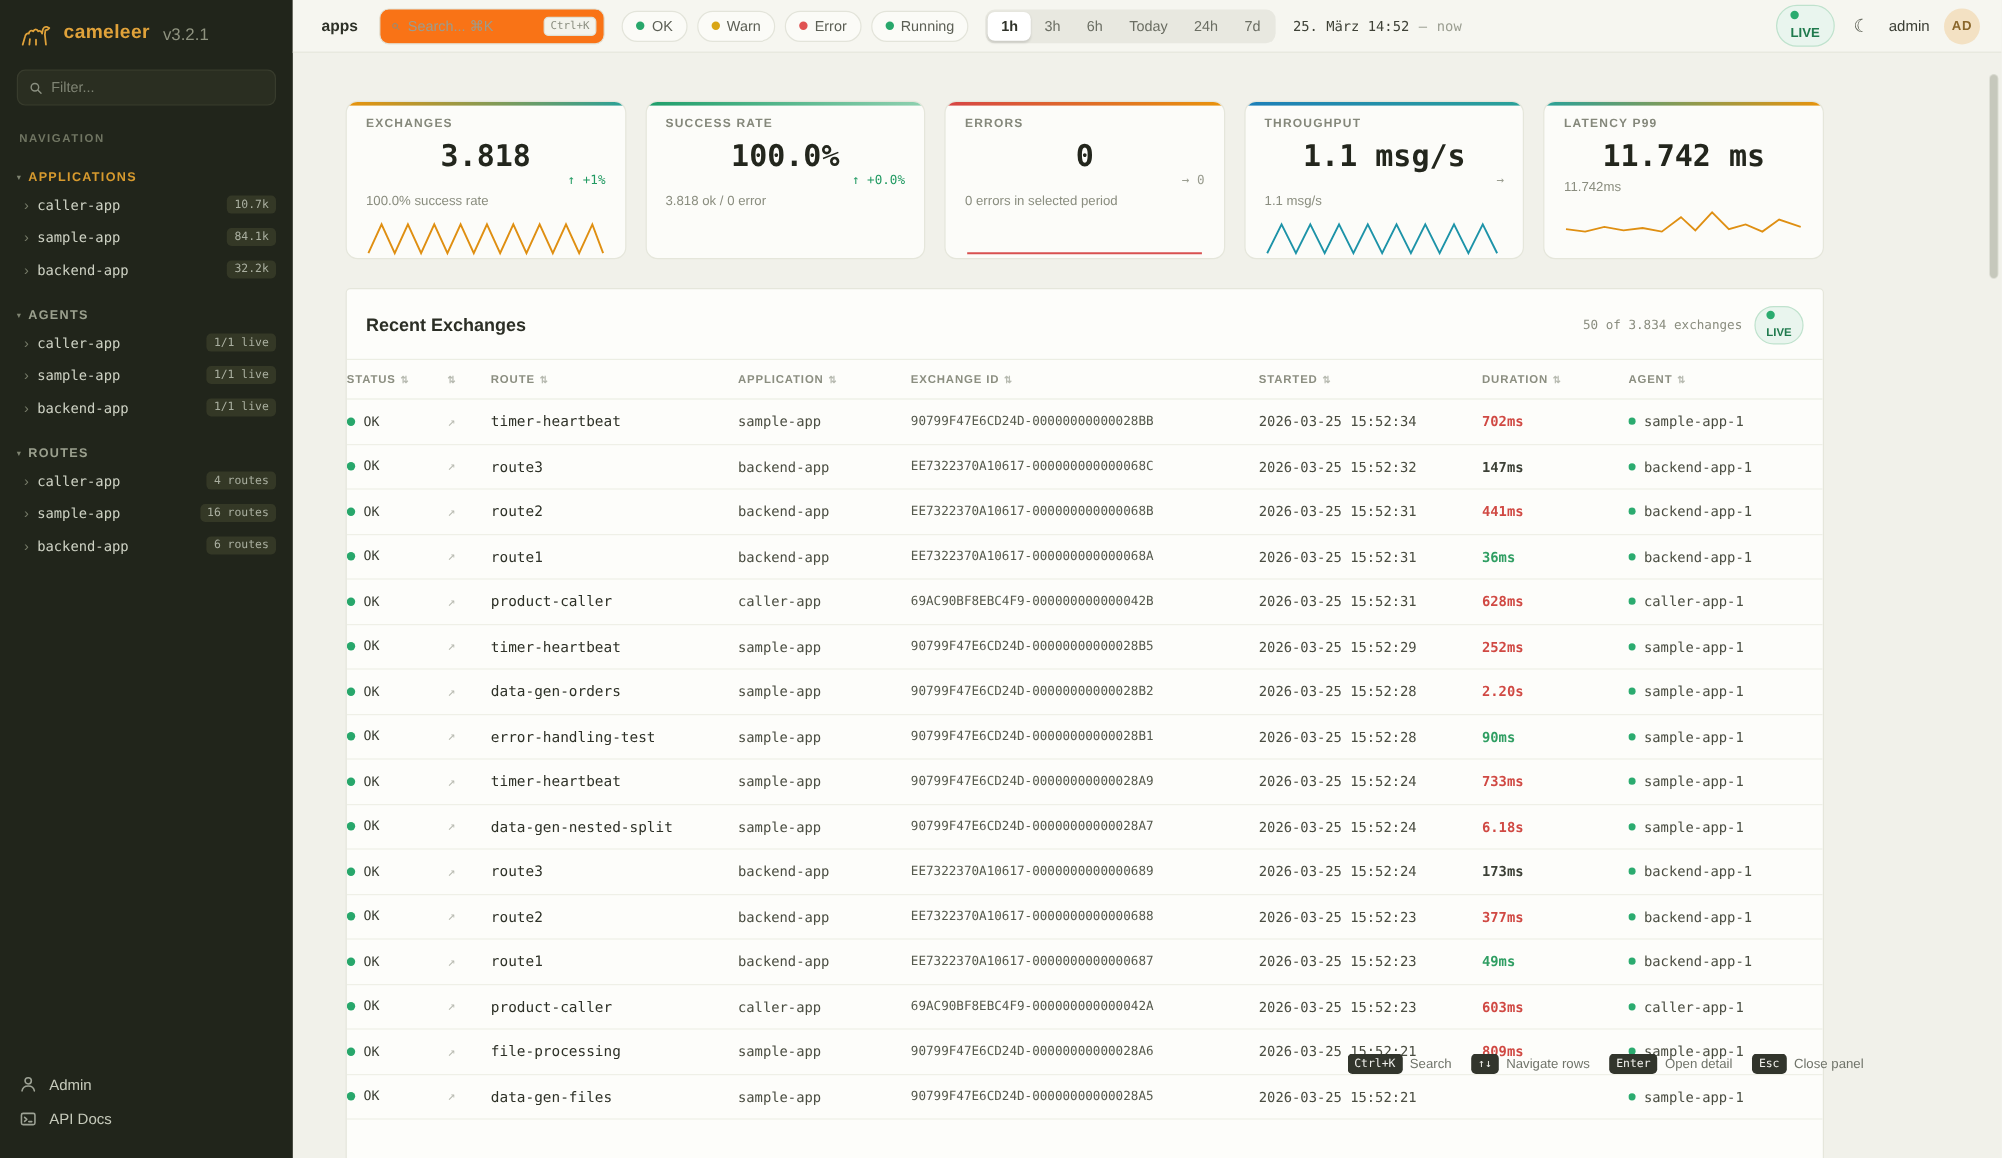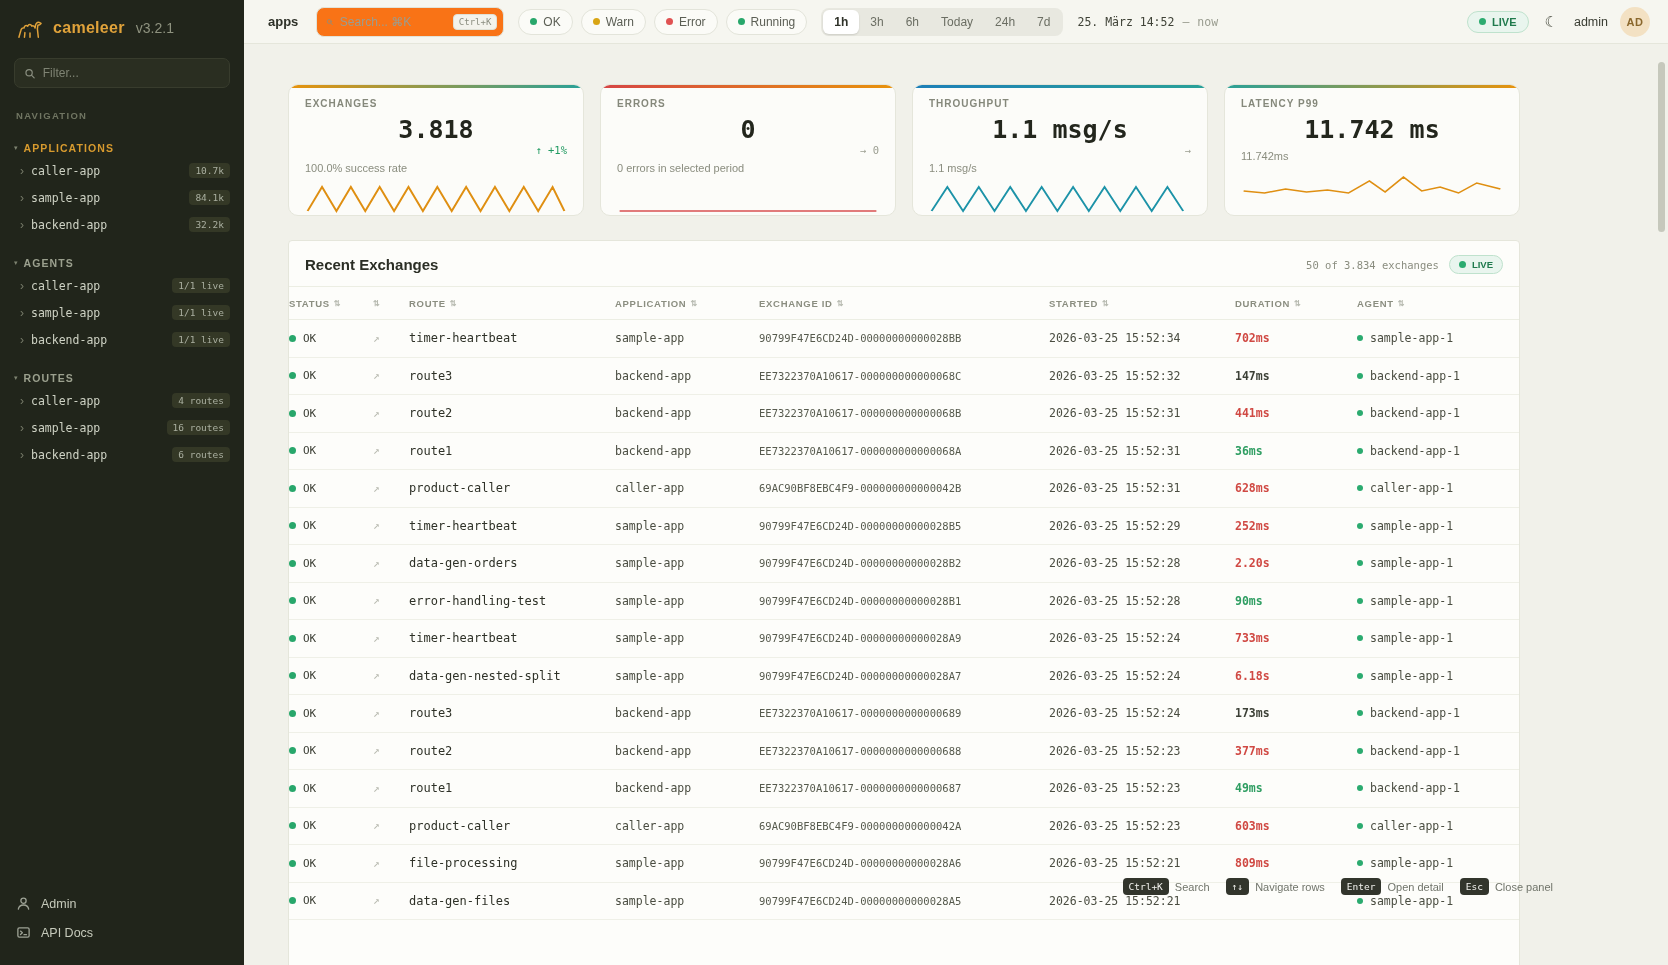--- a/index.html
+++ b/index.html
@@ -41,21 +41,21 @@
   .chips { display:flex; gap:8px; }
   .chip { display:flex; align-items:center; gap:6px; background:#fbfbf7; border:1px solid #e3e4da; border-radius:999px; padding:5px 11px; font-size:12px; color:#5c5f55; cursor:pointer; font-family:"Liberation Sans", sans-serif; }
   .dot { width:7px; height:7px; border-radius:50%; display:inline-block; }
   .segmented { display:flex; background:#e8e8e0; border-radius:8px; padding:2px; align-items:center; }
   .seg-btn { border:none; background:transparent; font-size:12px; color:#6b6e63; padding:5px 11px; border-radius:6px; cursor:pointer; font-family:"Liberation Sans", sans-serif; }
   .seg-btn.active { background:#ffffff; color:#2f3229; font-weight:bold; box-shadow:0 1px 2px rgba(0,0,0,.12); }
   .datetime { display:flex; align-items:center; gap:8px; font-family:"DejaVu Sans Mono", monospace; font-size:11.5px; }
   .dt-main { color:#3f4237; }
   .dt-sep, .dt-now { color:#9a9d90; }
   .topbar-right { margin-left:auto; display:flex; align-items:center; gap:12px; }
-  .live-pill { display:flex; align-items:center; gap:6px; background:#e9f5ee; border:1px solid #bfe2cd; border-radius:999px; padding:4px 11px; font-size:11px; font-weight:bold; color:#1f7a4d; }
+  .live-pill { display:flex; align-items:flex-start; gap:6px; background:#e9f5ee; border:1px solid #bfe2cd; border-radius:999px; padding:4px 11px; font-size:11px; font-weight:bold; color:#1f7a4d;flex-direction:column; }
   .live-pill .dot { background:#2bab6f; }
   .moon-btn { border:none; background:transparent; font-size:15px; color:#55584c; cursor:pointer; padding:4px; }
   .user-name { font-size:12.5px; color:#3a3d33; }
   .avatar { width:30px; height:30px; border-radius:50%; background:#f3e1c3; color:#8a672c; font-size:11px; font-weight:bold; display:flex; align-items:center; justify-content:center; letter-spacing:.5px; cursor:pointer; }
 
   
   .content { flex:1; overflow:hidden; padding:40px 0 0 44px; }
   .inner { width:1232px; }
 
   .stats-row { display:flex; gap:16px; }
@@ -309,20 +309,28 @@
             <div class="stat-value-row">
               <span class="stat-value">3.818</span>
               <span class="stat-delta delta-green">↑ +1%</span>
             </div>
             <div class="stat-sub">100.0% success rate</div>
             <svg class="spark" viewBox="0 0 200 34" preserveAspectRatio="none">
               <polyline points="2,30 13,6 24,30 35,6 46,30 57,6 68,30 79,6 90,30 101,6 112,30 123,6 134,30 145,6 156,30 167,6 178,30 189,6 198,30" fill="none" stroke="#df8f12" stroke-width="1.6"></polyline>
             </svg>
           </div>
 
+          <div class="stat-card c2">
+            <div class="stat-label">SUCCESS RATE</div>
+            <div class="stat-value-row">
+              <span class="stat-value">100.0%</span>
+              <span class="stat-delta delta-green">↑ +0.0%</span>
+            </div>
+            <div class="stat-sub">3.818 ok / 0 error</div>
+          </div>
 
           <div class="stat-card c3">
             <div class="stat-label">ERRORS</div>
             <div class="stat-value-row">
               <span class="stat-value">0</span>
               <span class="stat-delta delta-muted">→ 0</span>
             </div>
             <div class="stat-sub">0 errors in selected period</div>
             <svg class="spark" viewBox="0 0 200 34" preserveAspectRatio="none">
               <line x1="2" y1="30" x2="198" y2="30" stroke="#d85050" stroke-width="1.6"></line>

